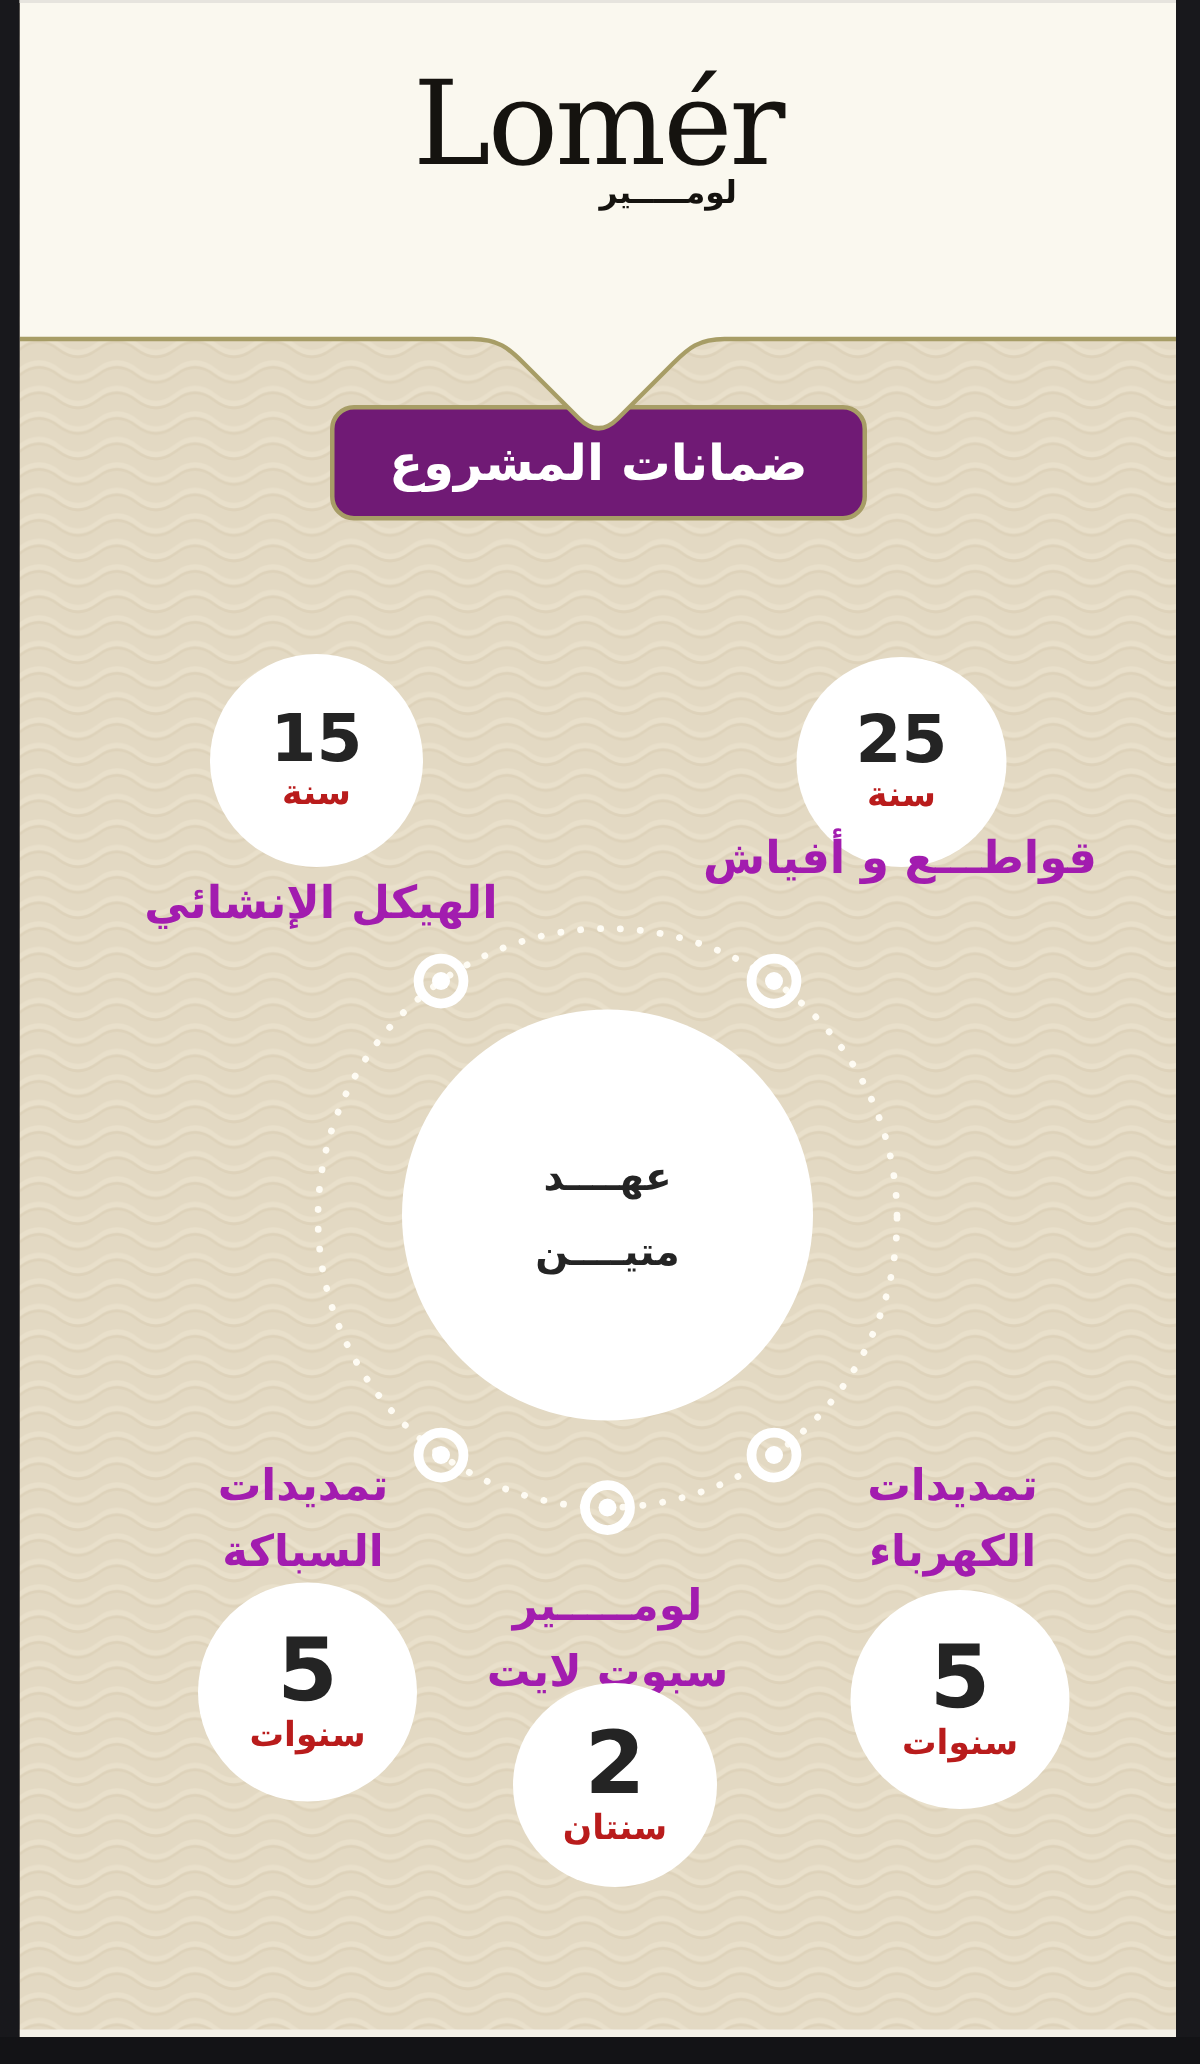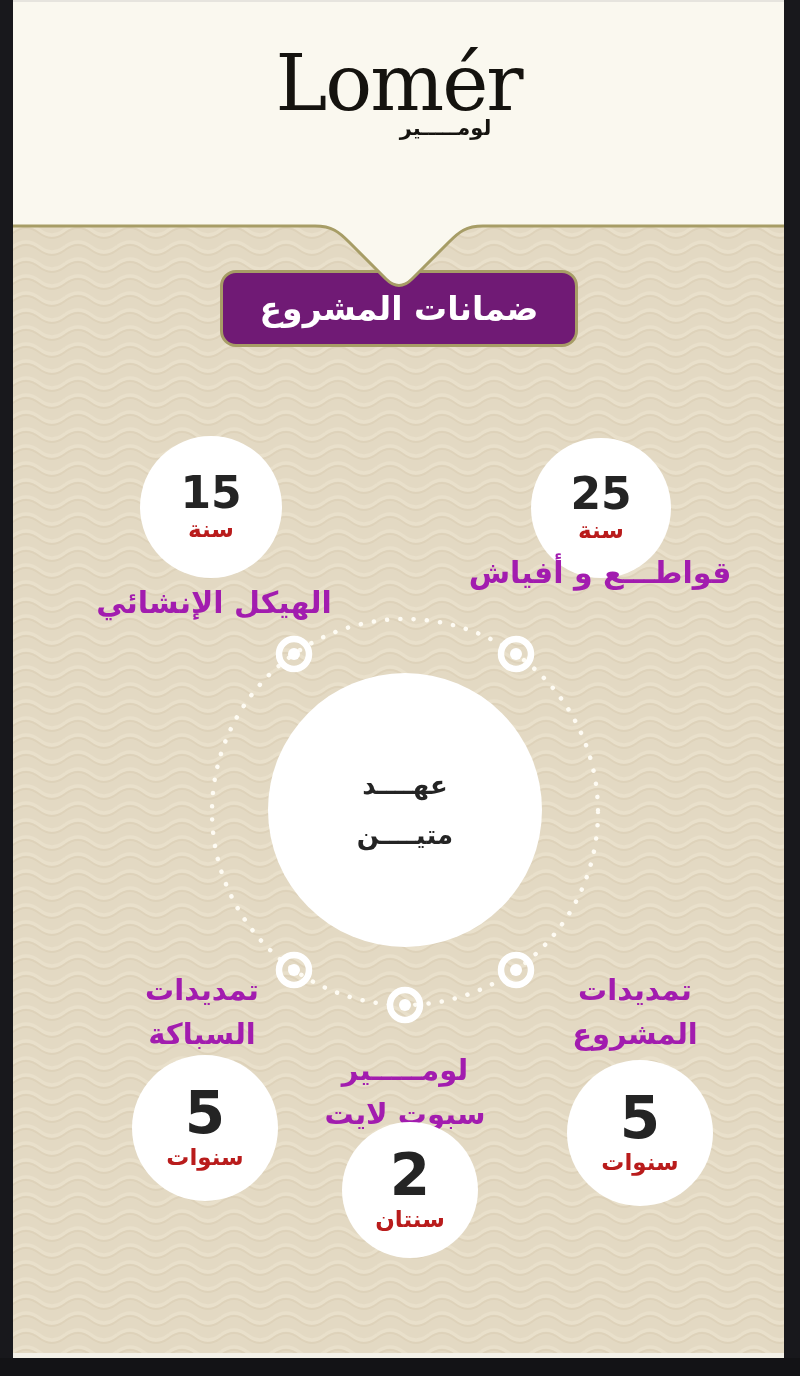--- a/index.html
+++ b/index.html
@@ -168,21 +168,21 @@
       <div>لومـــــير</div>
       <div>سبوت لايت</div>
     </div>
     <div class="circle c-lighting">
       <div class="g-value">2</div>
       <div class="g-unit" dir="rtl">سنتان</div>
     </div>
 
     <div class="g-label l-electrical">
       <div>تمديدات</div>
-      <div>المشروع</div>
+      <div>الكهرباء</div>
     </div>
     <div class="circle c-electrical">
       <div class="g-value">5</div>
       <div class="g-unit" dir="rtl">سنوات</div>
     </div>
 
     <div class="bottom-strip"></div>
   </div>
 
   <div class="frame-left"></div>

